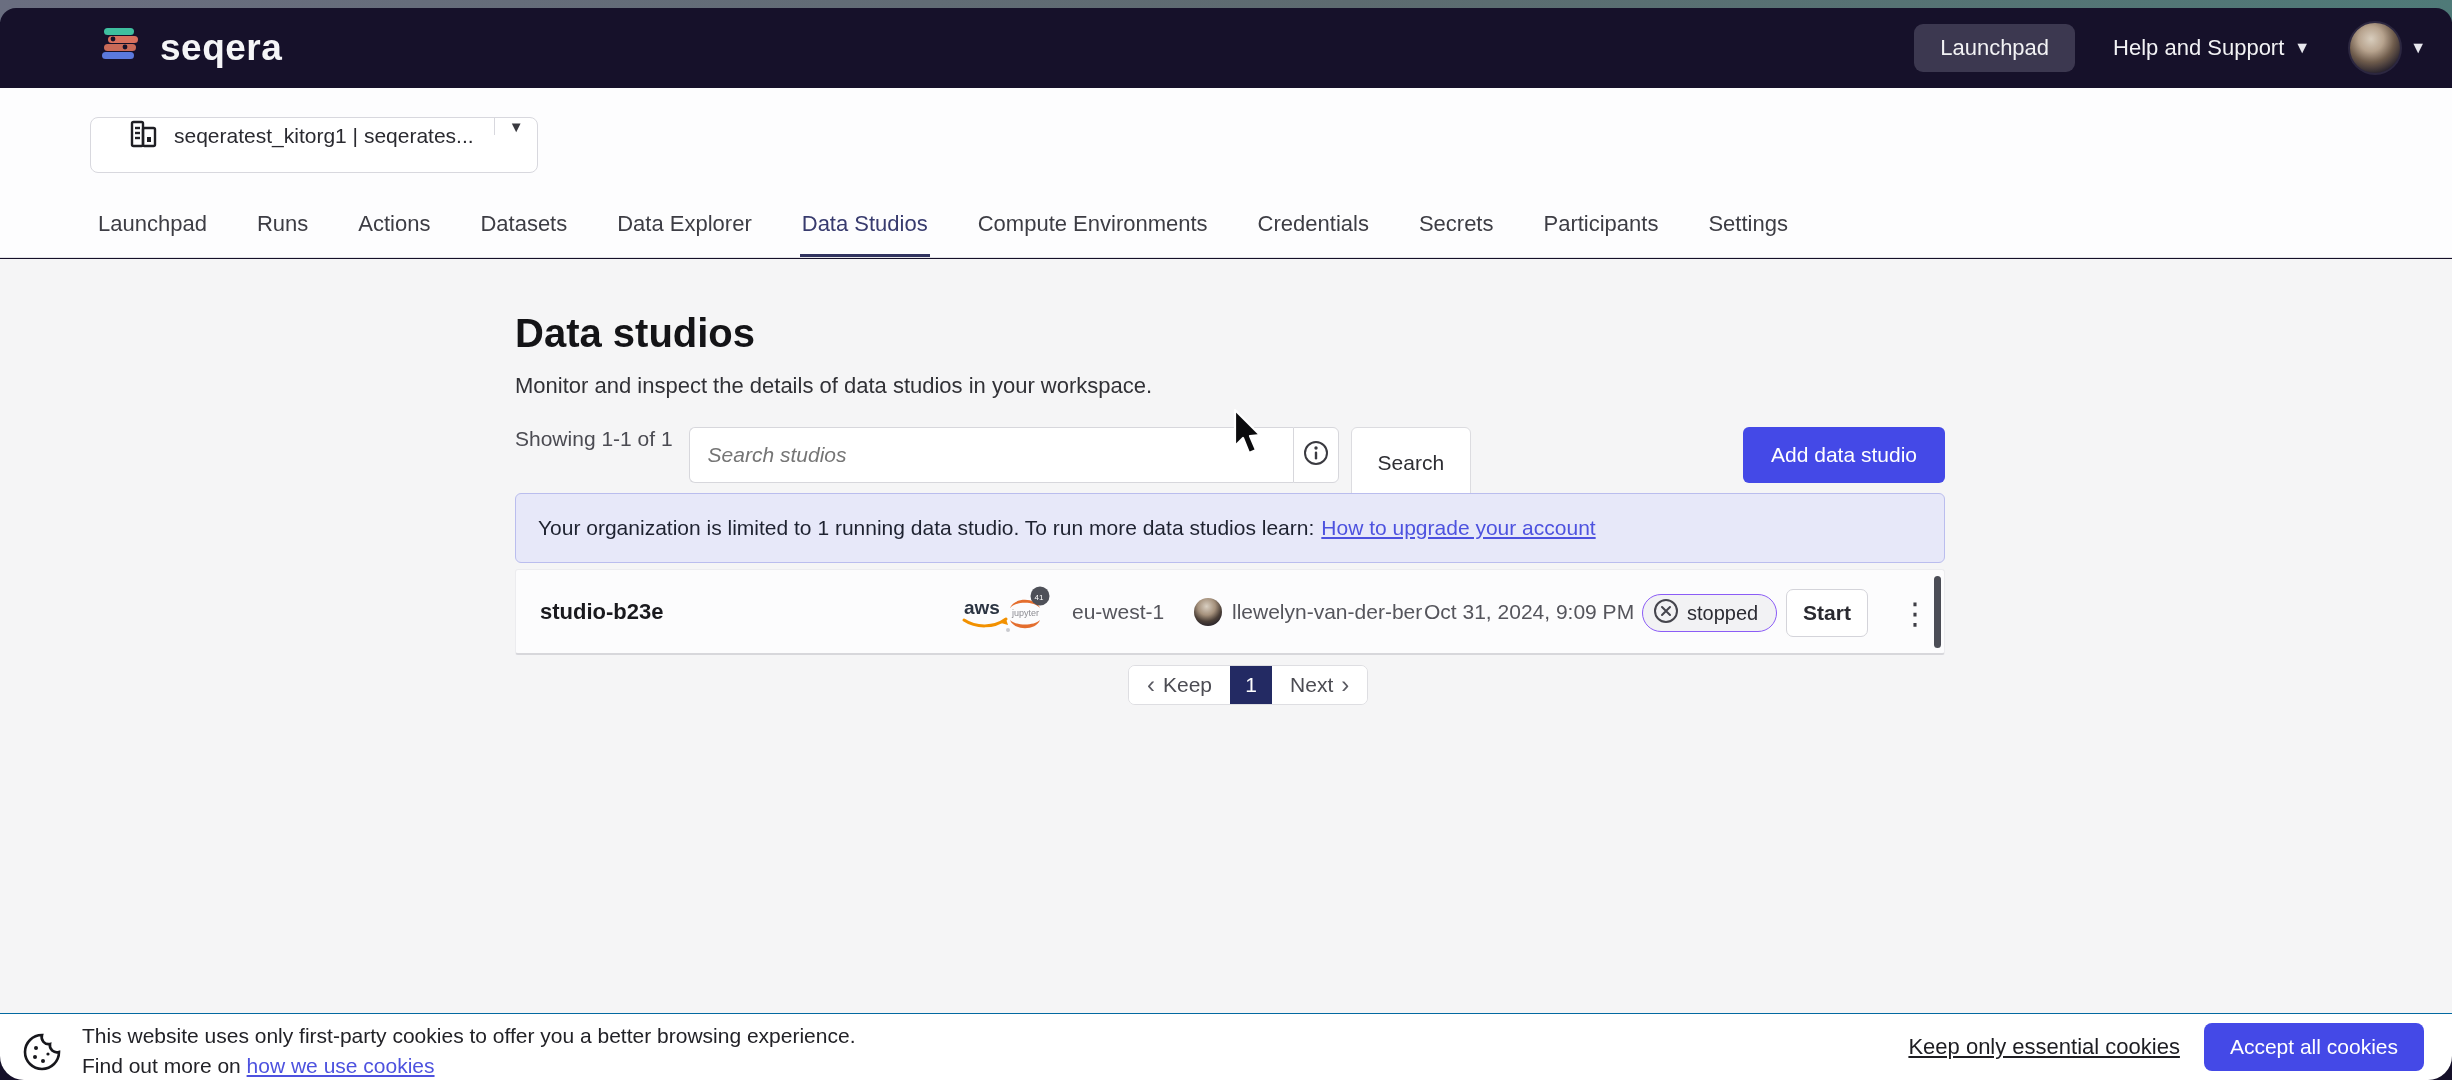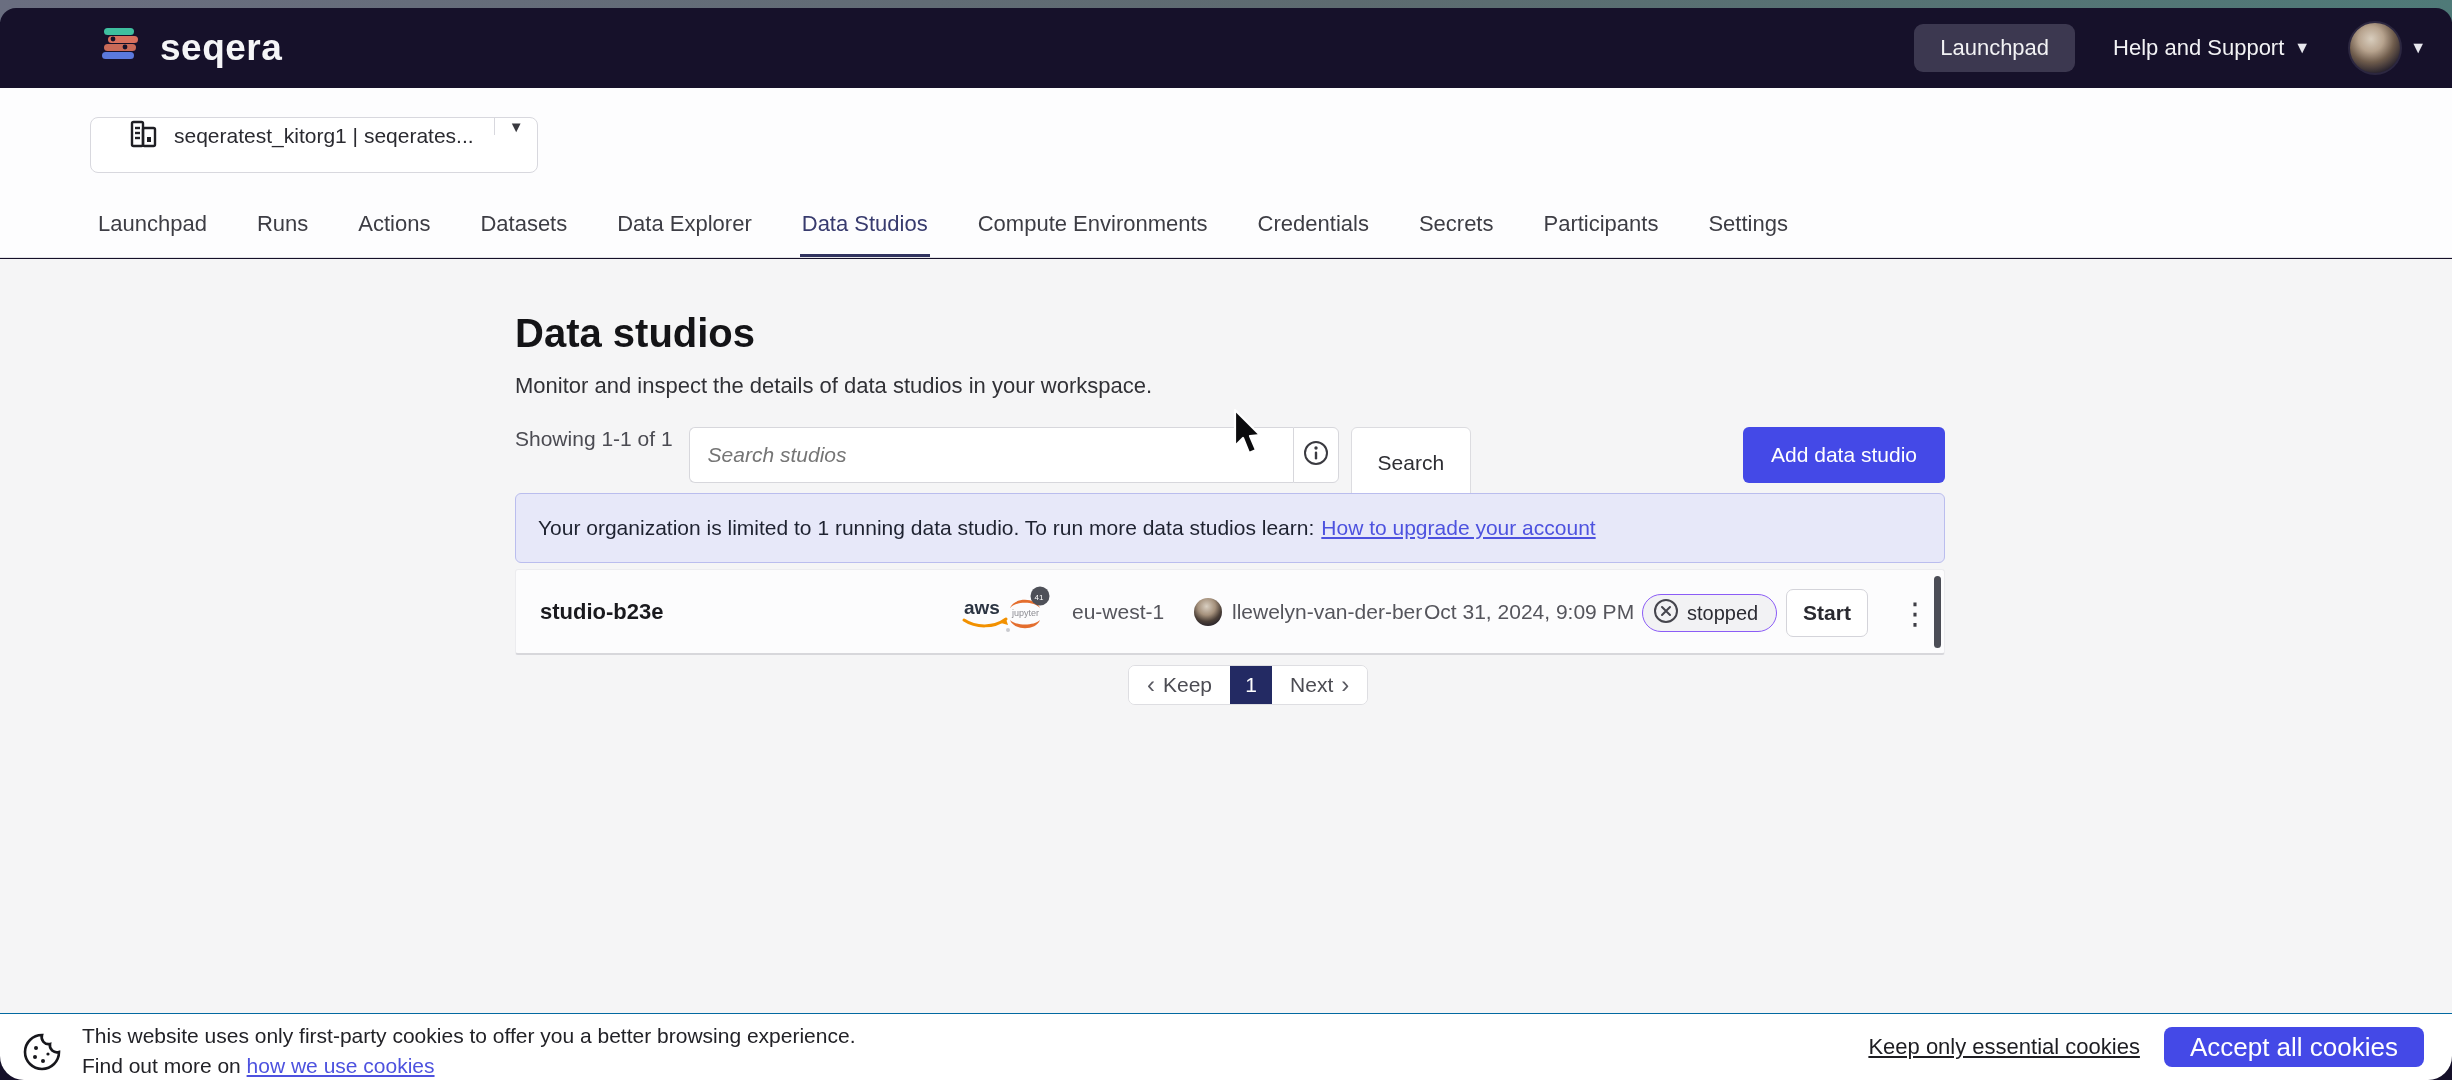--- a/index.html
+++ b/index.html
@@ -113,22 +113,22 @@
     background:#fff; border-top:1px solid #0369a1; border-radius:0 0 24px 24px; z-index:3;
     display:flex; align-items:center; }
   .cookie-icon { position:absolute; left:22px; top:18px; }
   .cookie-text { position:absolute; left:82px; top:10px; }
   .cookie-line1 { font-size:21px; color:#222227; }
   .cookie-line2 { font-size:21px; color:#222227; margin-top:6px; }
   .cookie-line2 a { color:#4d52df; text-decoration:underline; cursor:pointer; }
   .cookie-actions { position:absolute; right:28px; top:0; height:100%; display:flex; align-items:center; gap:24px; }
   .btn-essential { background:none; border:none; font-size:22px; color:#1d1d22;
     text-decoration:underline; cursor:pointer; font-family:"Liberation Sans", sans-serif; }
-  .btn-accept { height:40px; padding:0 26px; background:#4449e7; border:none; border-radius:8px;
-    font-size:26px; font-weight:500; color:#fff; cursor:pointer; font-family:"Liberation Sans", sans-serif; }
+  .btn-accept { height:48px; padding:0 26px; background:#4449e7; border:none; border-radius:8px;
+    font-size:21px; font-weight:500; color:#fff; cursor:pointer; font-family:"Liberation Sans", sans-serif; }
 
   .cursor { position:absolute; left:1232px; top:408px; z-index:9; pointer-events:none; }
 </style>
 </head>
 <body>
 
 <div class="screen-strip"></div>
 
 <header class="topbar">
   <div class="brand">

